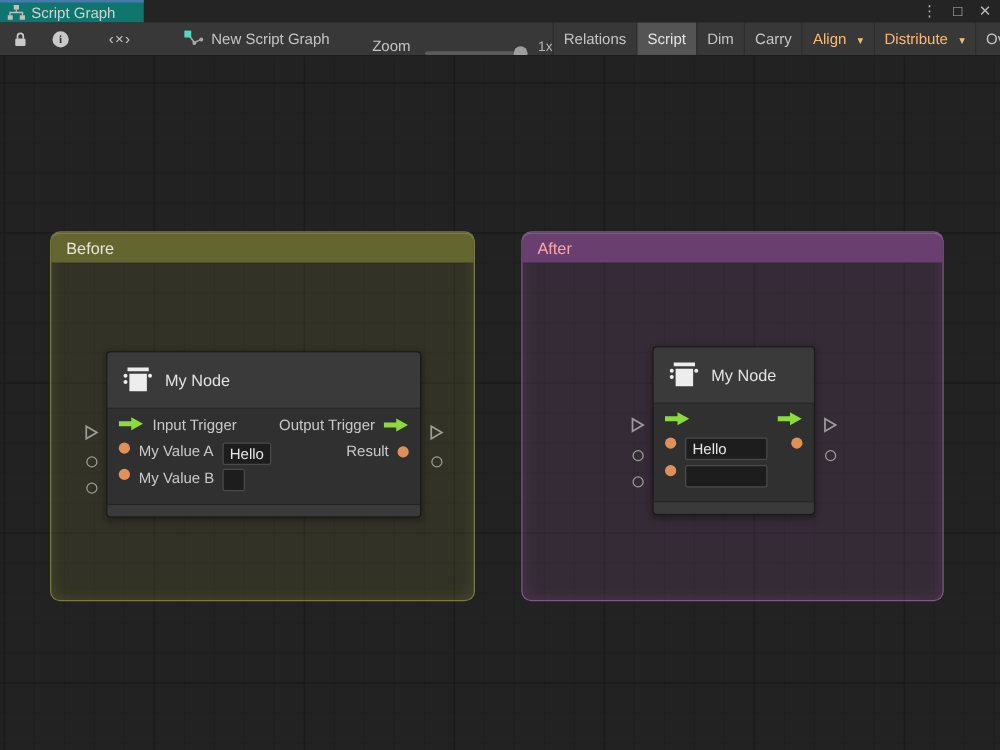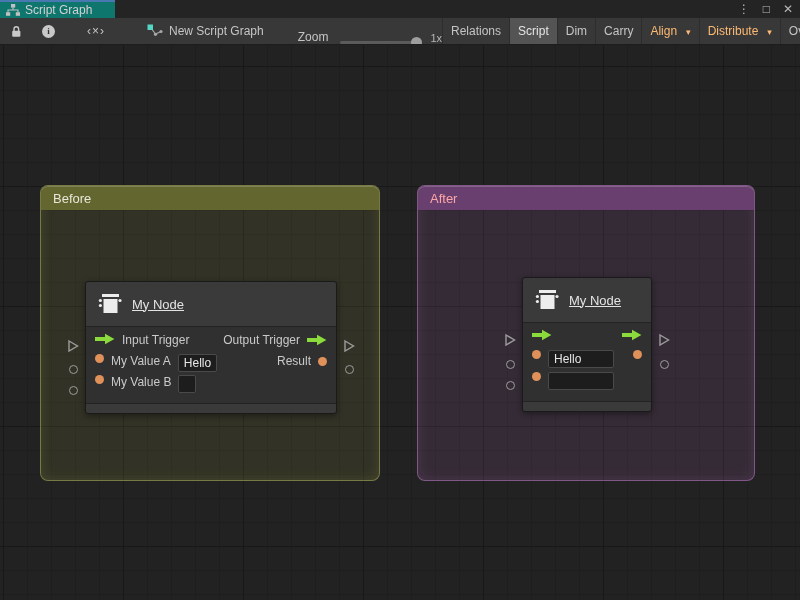--- a/index.html
+++ b/index.html
@@ -63,21 +63,21 @@
                  background:rgba(168,96,178,0.14); border:1.5px solid rgba(192,126,202,0.55);
                  box-shadow:inset 0 0 14px rgba(180,110,190,0.18); }
   .group.after .group-header { background:#693f70; color:#fca5a5;
                  box-shadow:inset 0 1px 0 rgba(255,255,255,0.18); }
 
   
   .node { position:absolute; background:#303030; border:1px solid #1a1a1a; border-radius:3px;
           box-shadow:0 2px 6px rgba(0,0,0,0.4); }
   .node-header { height:45px; background:#3a3a3a; display:flex; align-items:center; gap:9px;
                  padding:0 11px; border-bottom:1px solid #232323; border-radius:3px 3px 0 0;
-                 color:#e3e3e3; font-size:13px;text-decoration:underline; }
+                 color:#e3e3e3; font-size:13px; }
   .node-body { padding:6px 0 7px; }
   .port-row { height:21px; display:flex; align-items:flex-start; padding:0 9px; gap:7px;
               font-size:12px; color:#c9c9c9; }
   .port-row.tall { height:22px; }
   .row-right { margin-left:auto; display:flex; align-items:center; gap:7px; }
   .node-footer { height:10px; background:#3a3a3a; border-top:1px solid #232323;
                  border-radius:0 0 3px 3px; }
   .dot { width:9px; height:9px; border-radius:50%; background:#e0915a; flex:0 0 auto; }
   .value-field { background:#1d1d1d; border:1px solid #4a4a4a; border-radius:2px; height:18px;
                  line-height:16px; padding:0 5px; color:#e6e6e6; font-size:12px;

